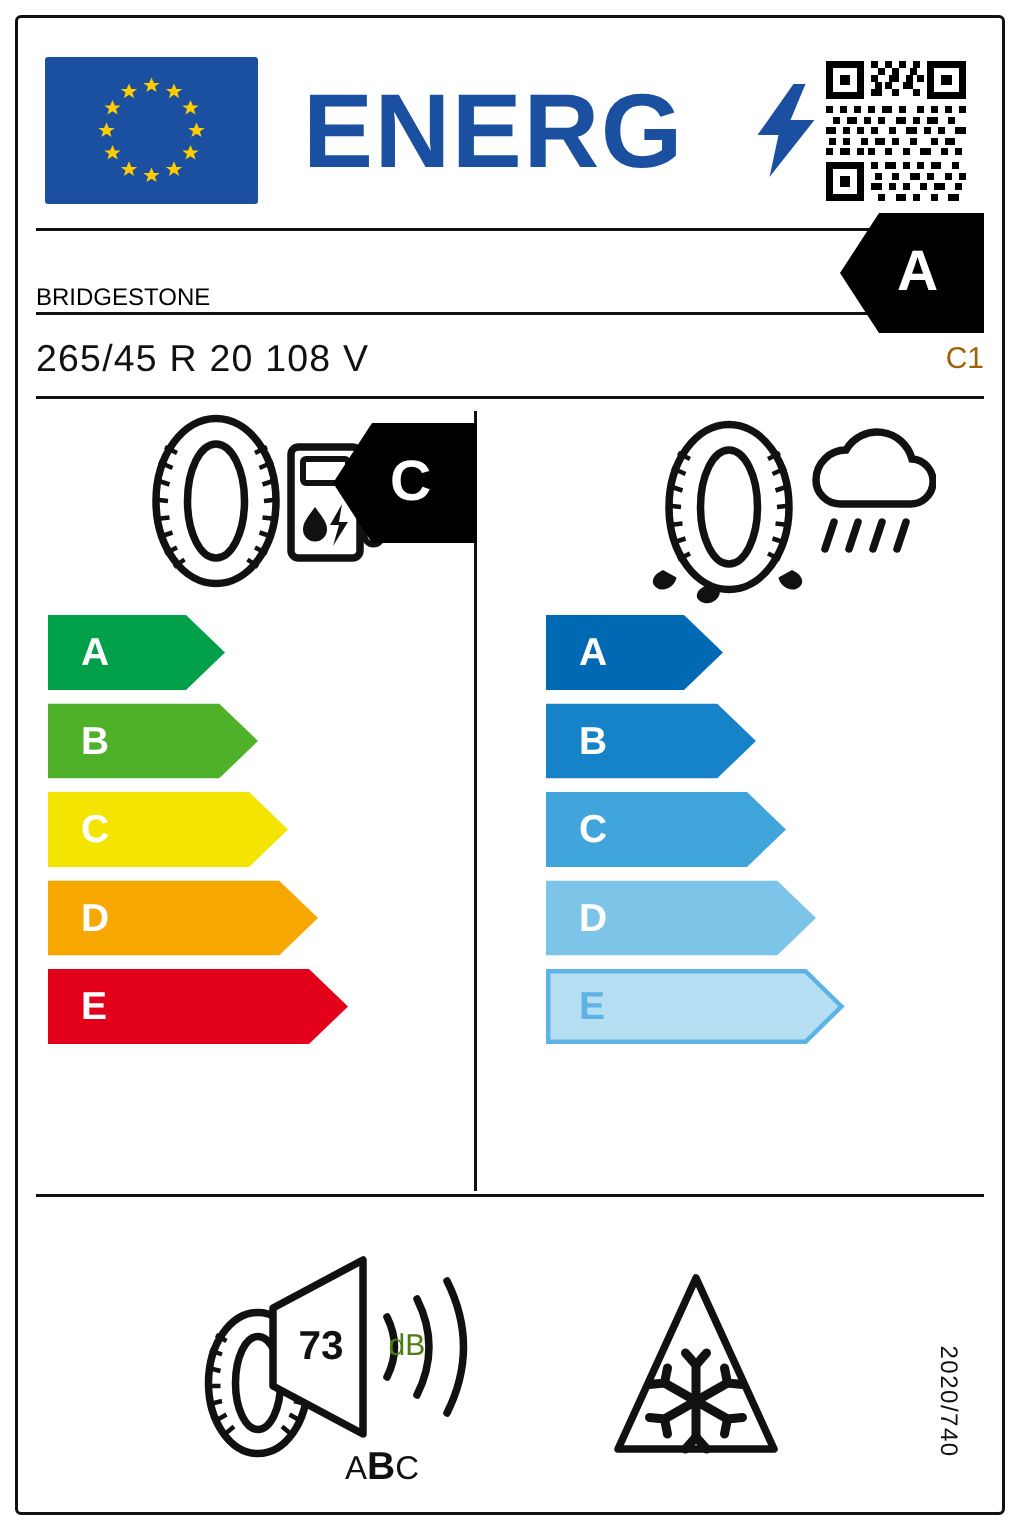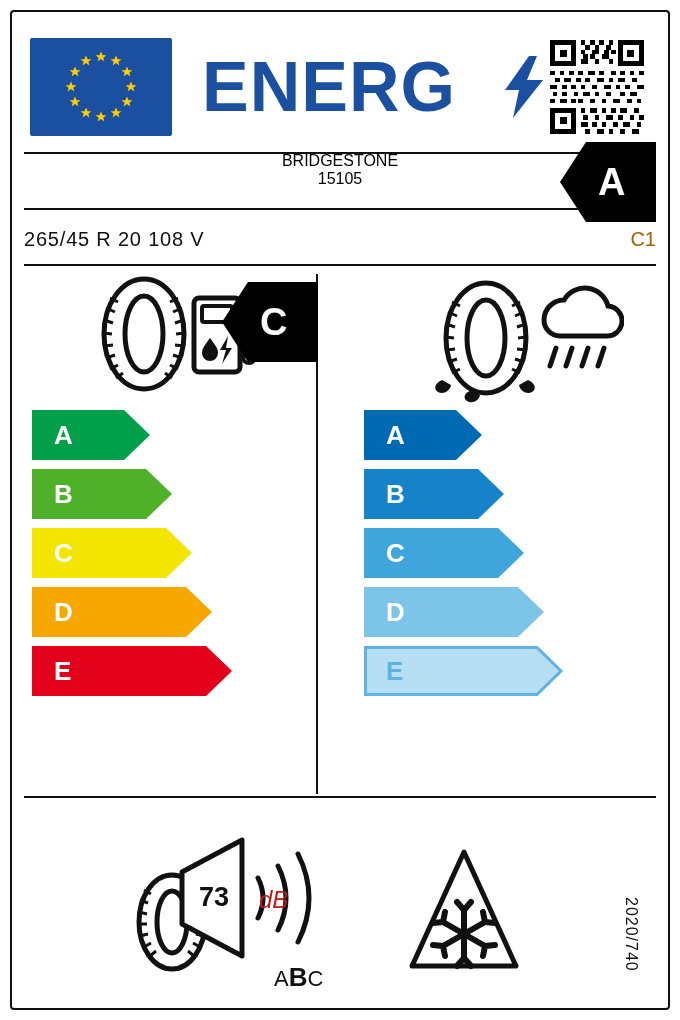--- a/index.html
+++ b/index.html
@@ -67,39 +67,38 @@
     position: absolute;
     left: 24px;
     width: 632px;
     height: 2px;
     background: #111;
   }
 
   
   .brand-row {
     position: absolute;
-    left: 24px; top: 152px;
+    left: 24px; top: 176px;
     width: 632px; height: 46px;
     display: flex;
     align-items: center;
-    justify-content: flex-start;
-    flex-direction: column;
+    justify-content: space-between;
   }
 
   
   .size-row {
     position: absolute;
     left: 24px; top: 216px;
     width: 632px; height: 46px;
     display: flex;
     align-items: center;
     justify-content: space-between;
   }
   .size-text {
-    font-size: 20px;
+    font-size: 25px;
     color: #111;
     letter-spacing: 0.8px;
   }
   .class-text {
     font-size: 20px;
     color: #a16207;
   }
 
   
   .mid {
@@ -170,30 +169,28 @@
   .noise-db {
     position: absolute;
     left: 75px; top: 52px;
     font-size: 27px;
     font-weight: bold;
     color: #111;
   }
   .noise-unit {
     position: absolute;
     left: 135px; top: 56px;
-    font-size: 24px;
-    color: #b91c1c;
-    font-style: italic;
+    font-size: 20px;
+    color: #4d7c0f;
   }
   .noise-classes {
     position: absolute;
     left: 106px; top: 132px;
     font-size: 22px;
     color: #111;
-    margin-left: 44px;
   }
   .noise-classes b { font-size: 26px; }
 
   .snow-group {
     position: absolute;
     left: 380px; top: 44px;
     width: 120px; height: 130px;
   }
 
   .date-vert {

